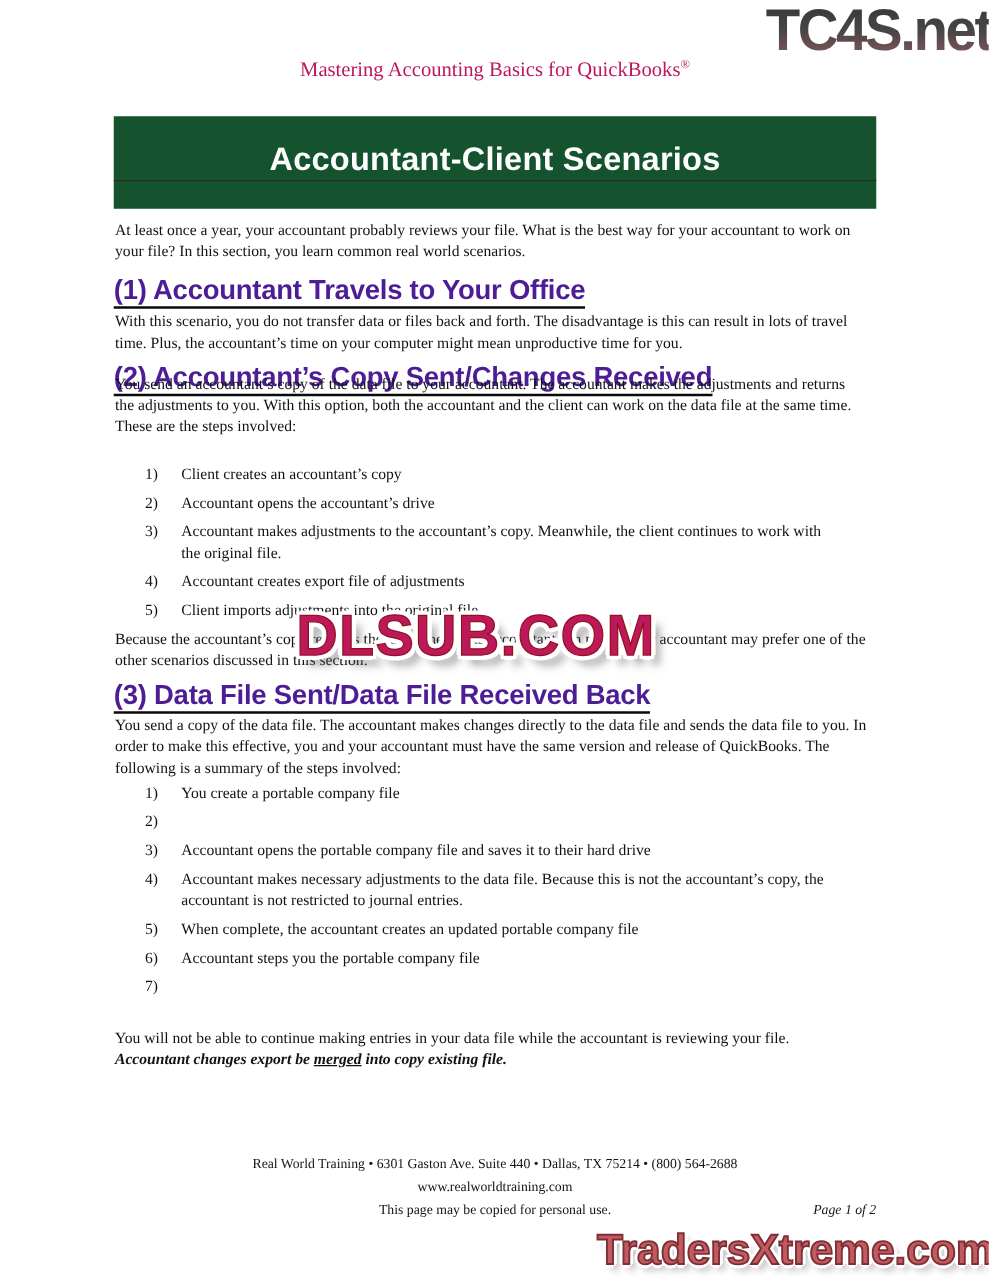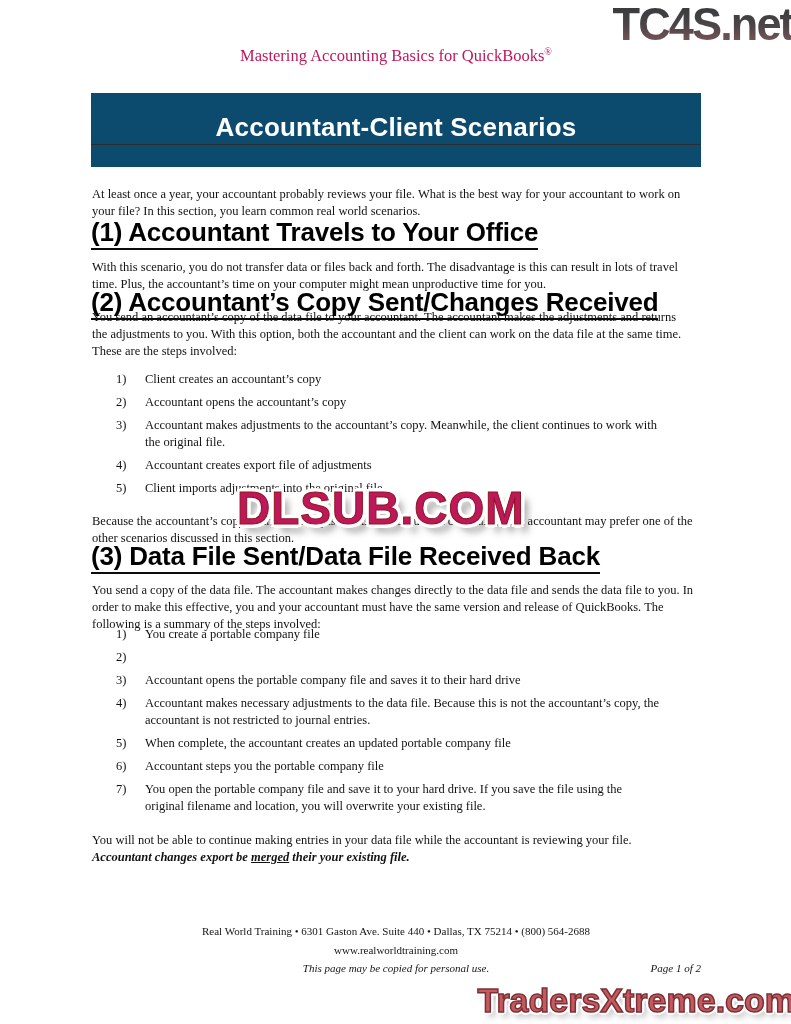--- a/index.html
+++ b/index.html
@@ -39,55 +39,55 @@
       -2px -2px 0 #fff,2px -2px 0 #fff,-2px 2px 0 #fff,2px 2px 0 #fff,
       4px 5px 6px rgba(120,120,120,.6);
   }
   
   .subtitle{
     position:absolute;left:91px;top:46px;width:610px;text-align:center;
     font-size:16.5px;color:#be185d;
   }
   .subtitle sup{font-size:10px;vertical-align:super;line-height:0;}
   .banner{
-    position:absolute;left:91px;top:93px;width:610px;height:74px;background:#0c4a6e;
+    position:absolute;left:91px;top:93px;width:610px;height:74px;background:#14532d;
   }
   .banner-title{
     position:absolute;left:0;top:19px;width:100%;text-align:center;
     font-family:"Liberation Sans","DejaVu Sans",sans-serif;
     font-weight:bold;font-size:26px;color:#fff;letter-spacing:0.2px;
   }
   .banner-line{
     position:absolute;left:0;top:51px;width:100%;height:1px;background:#2c2c2c;
   }
   
   .para{
     position:absolute;left:92px;width:602px;
-    font-size:12.5px;line-height:17px;color:#121212;margin-top:10px;
+    font-size:12.5px;line-height:17px;color:#121212;
   }
   .heading{
     position:absolute;left:91px;width:610px;
     font-family:"Liberation Sans","DejaVu Sans",sans-serif;
-    font-weight:bold;font-size:26px;line-height:24px;color:#000000;
+    font-weight:bold;font-size:22px;line-height:24px;color:#4c1d95;
     letter-spacing:-0.2px;
   }
   .heading span{border-bottom:2px solid #0a0a0a;padding-bottom:1px;}
   .steps{position:absolute;left:92px;width:602px;}
   .step{display:flex;font-size:12.5px;line-height:17px;margin-bottom:6px;color:#121212;}
   .step-num{flex:none;margin-left:24px;width:29px;}
   .step-text{width:516px;}
   .closing-bold{font-weight:bold;font-style:italic;}
   .closing-bold .u{text-decoration:underline;}
   
   .footer{
     position:absolute;left:91px;top:922px;width:610px;text-align:center;
     font-size:11px;line-height:18.5px;color:#141414;
   }
   .footer-row{position:relative;}
-  .footer .italic{font-style:italic;text-align:center;}
+  .footer .italic{text-align:center;}
   .page-num{position:absolute;right:0;top:0;font-style:italic;}
 </style>
 </head>
 <body>
 
 <div class="tc4s">TC4S.net</div>
 
 <div class="subtitle">
   <span>Mastering Accounting Basics for QuickBooks</span><sup>®</sup>
 </div>
@@ -104,21 +104,21 @@
 
 <div class="heading" style="top:290px"><span>(2) Accountant’s Copy Sent/Changes Received</span></div>
 <div class="para" style="top:299px">You send an accountant’s copy of the data file to your accountant. The accountant makes the adjustments and returns the adjustments to you. With this option, both the accountant and the client can work on the data file at the same time. These are the steps involved:</div>
 <div class="steps" style="top:371px">
   <div class="step">
       <span class="step-num">1)</span>
       <span class="step-text">Client creates an accountant’s copy</span>
     </div>
   <div class="step">
       <span class="step-num">2)</span>
-      <span class="step-text">Accountant opens the accountant’s copy</span>
+      <span class="step-text">Accountant opens the accountant’s drive</span>
     </div>
   <div class="step">
       <span class="step-num">3)</span>
       <span class="step-text">Accountant makes adjustments to the accountant’s copy. Meanwhile, the client continues to work with the original file.</span>
     </div>
   <div class="step">
       <span class="step-num">4)</span>
       <span class="step-text">Accountant creates export file of adjustments</span>
     </div>
   <div class="step">
@@ -151,27 +151,26 @@
   <div class="step">
       <span class="step-num">5)</span>
       <span class="step-text">When complete, the accountant creates an updated portable company file</span>
     </div>
   <div class="step">
       <span class="step-num">6)</span>
       <span class="step-text">Accountant steps you the portable company file</span>
     </div>
   <div class="step">
       <span class="step-num">7)</span>
-      <span class="step-text">You open the portable company file and save it to your hard drive. If you save the file using the original filename and location, you will overwrite your existing file.</span>
     </div>
 </div>
 
 <div class="para" style="top:822px">
   <span>You will not be able to continue making entries in your data file while the accountant is reviewing your file.</span><br>
-  <span class="closing-bold"><span>Accountant changes export be </span><span class="u">merged</span><span> their your existing file.</span></span>
+  <span class="closing-bold"><span>Accountant changes export be </span><span class="u">merged</span><span> into copy existing file.</span></span>
 </div>
 
 <div class="footer">
   <div>Real World Training • 6301 Gaston Ave. Suite 440 • Dallas, TX 75214 • (800) 564-2688</div>
   <div>www.realworldtraining.com</div>
   <div class="footer-row">
     <span class="italic">This page may be copied for personal use.</span>
     <span class="page-num">Page 1 of 2</span>
   </div>
 </div>

